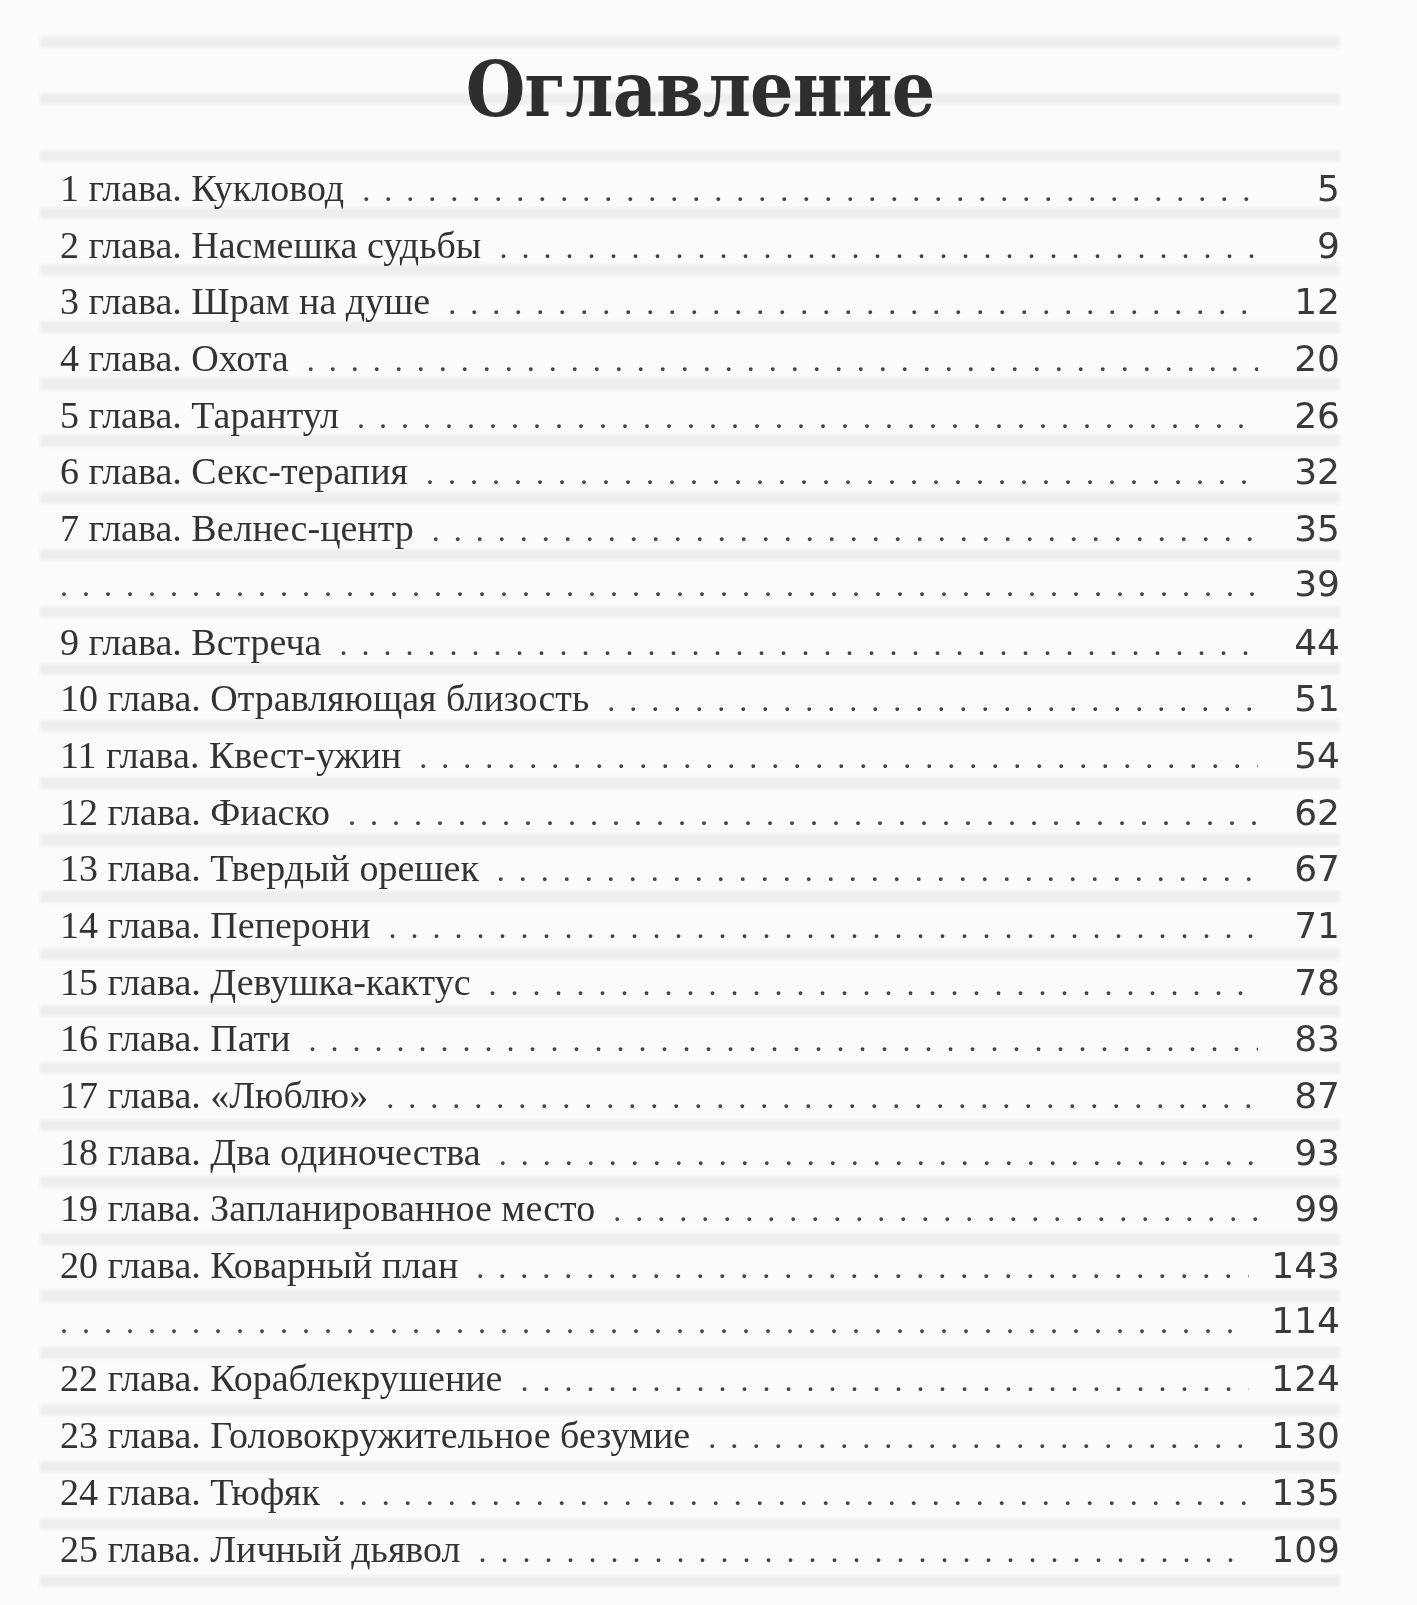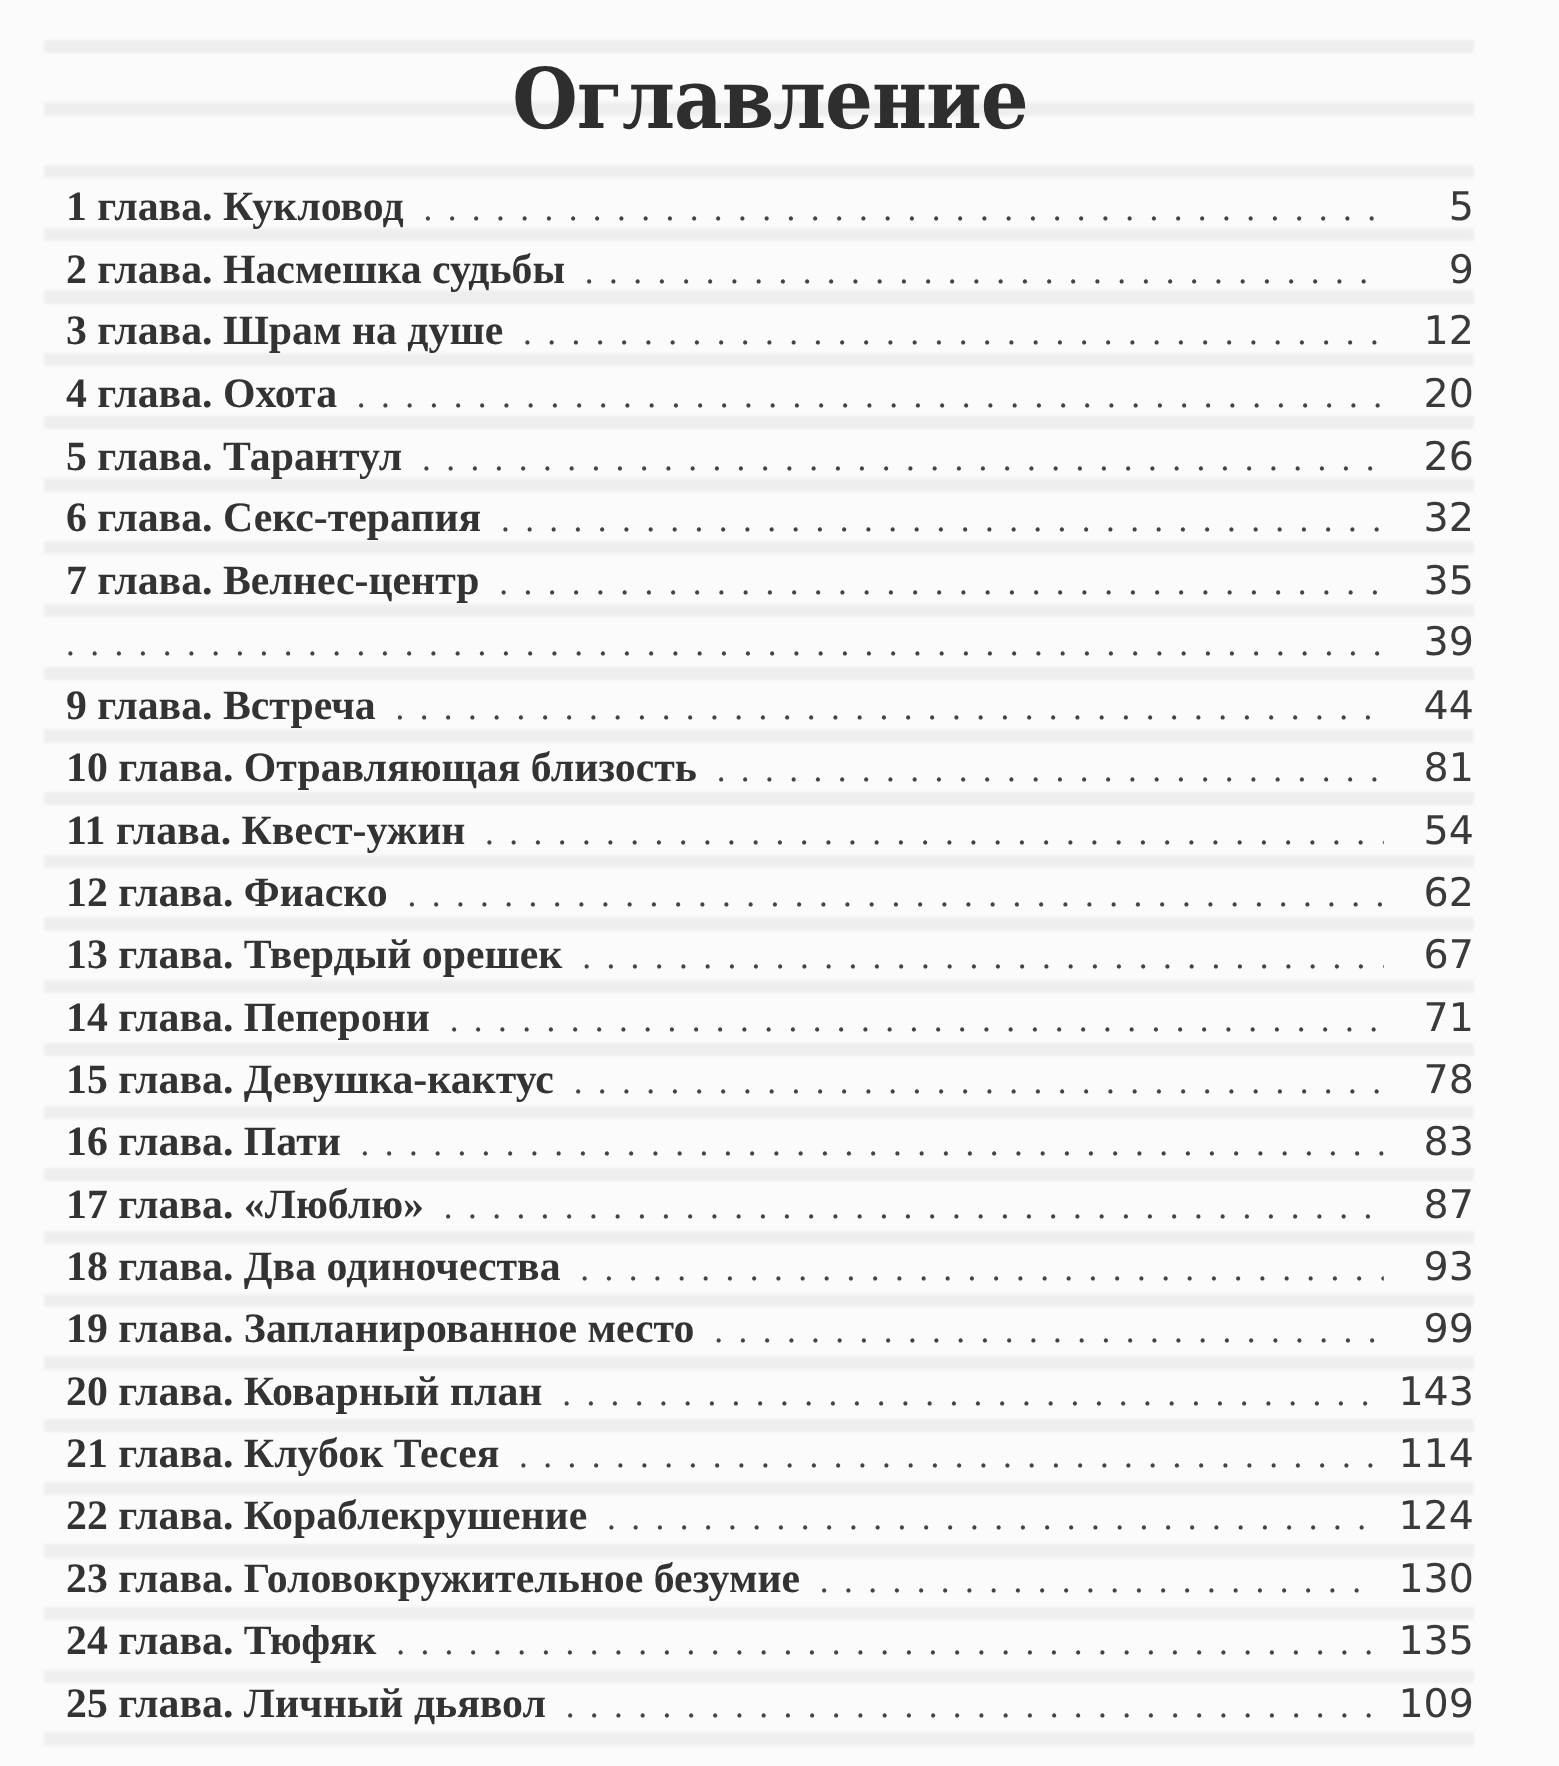--- a/index.html
+++ b/index.html
@@ -62,21 +62,20 @@
       align-items: baseline;
       height: 56.7px;
       font-family: "Liberation Serif", "DejaVu Serif", serif;
       font-size: 38px;
       color: #333;
       white-space: nowrap;
     }
     .toc-title {
       flex: 0 0 auto;
       padding-right: 18px;
-      font-weight: bold;
     }
     .toc-dots {
       flex: 1 1 auto;
       overflow: hidden;
       color: #444;
       letter-spacing: 10px;
       font-size: 32px;
       margin-right: 22px;
     }
     .toc-dots::before {
@@ -141,21 +140,21 @@
         <span class="toc-page">39</span>
       </li>
     <li class="toc-row">
         <span class="toc-title">9 глава. Встреча</span>
         <span class="toc-dots"></span>
         <span class="toc-page">44</span>
       </li>
     <li class="toc-row">
         <span class="toc-title">10 глава. Отравляющая близость</span>
         <span class="toc-dots"></span>
-        <span class="toc-page">81</span>
+        <span class="toc-page">51</span>
       </li>
     <li class="toc-row">
         <span class="toc-title">11 глава. Квест-ужин</span>
         <span class="toc-dots"></span>
         <span class="toc-page">54</span>
       </li>
     <li class="toc-row">
         <span class="toc-title">12 глава. Фиаско</span>
         <span class="toc-dots"></span>
         <span class="toc-page">62</span>
@@ -194,21 +193,20 @@
         <span class="toc-title">19 глава. Запланированное место</span>
         <span class="toc-dots"></span>
         <span class="toc-page">99</span>
       </li>
     <li class="toc-row">
         <span class="toc-title">20 глава. Коварный план</span>
         <span class="toc-dots"></span>
         <span class="toc-page">143</span>
       </li>
     <li class="toc-row">
-        <span class="toc-title">21 глава. Клубок Тесея</span>
         <span class="toc-dots"></span>
         <span class="toc-page">114</span>
       </li>
     <li class="toc-row">
         <span class="toc-title">22 глава. Кораблекрушение</span>
         <span class="toc-dots"></span>
         <span class="toc-page">124</span>
       </li>
     <li class="toc-row">
         <span class="toc-title">23 глава. Головокружительное безумие</span>

